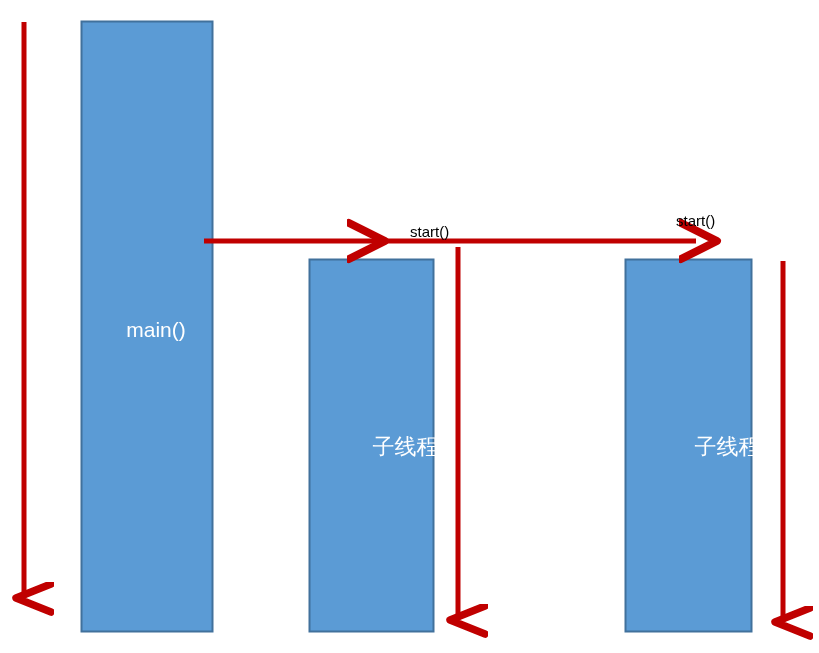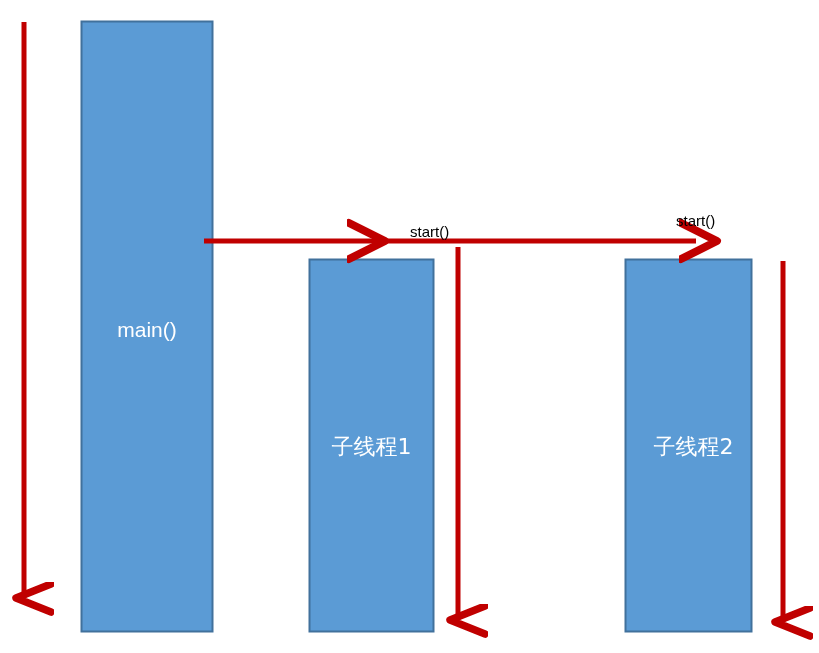--- a/index.html
+++ b/index.html
@@ -30,20 +30,21 @@
     color: #ffffff;
     font-size: 21px;
     line-height: 1;
     white-space: nowrap;
     text-align: center;
     user-select: none;
   }
   .lane-label.cjk {
     font-family: "DejaVu Sans", "Liberation Sans", sans-serif;
     font-size: 22px;
+    padding-left: 41px;
   }
   .edge-label {
     position: absolute;
     color: #000000;
     font-size: 15px;
     line-height: 1;
     white-space: nowrap;
     user-select: none;
   }
 </style>
@@ -74,21 +75,21 @@
       <line x1="458" y1="247" x2="458" y2="620" marker-end="url(#arrowhead-down)"></line>
       <line x1="783" y1="261" x2="783" y2="622" marker-end="url(#arrowhead-down)"></line>
     </g>
 
     <g stroke="#C00000" stroke-width="5" fill="none" stroke-linecap="butt">
       <line x1="204" y1="241" x2="364" y2="241" marker-end="url(#arrowhead-right)"></line>
       <line x1="364" y1="241" x2="696" y2="241" marker-end="url(#arrowhead-right)"></line>
     </g>
   </svg>
 
-  <div class="lane-label" style="left:81px; top:319px; width:132px;">main()</div>
+  <div class="lane-label" style="left:90px; top:319px; width:132px;">main()</div>
 
   <div class="lane-label cjk" style="left:309px; top:436px; width:125px;">子线程1</div>
 
   <div class="lane-label cjk" style="left:625px; top:436px; width:137px;">子线程2</div>
 
   <div class="edge-label" style="left:410px; top:224px;">start()</div>
 
   <div class="edge-label" style="left:676px; top:213px;">start()</div>
 
 </div>

